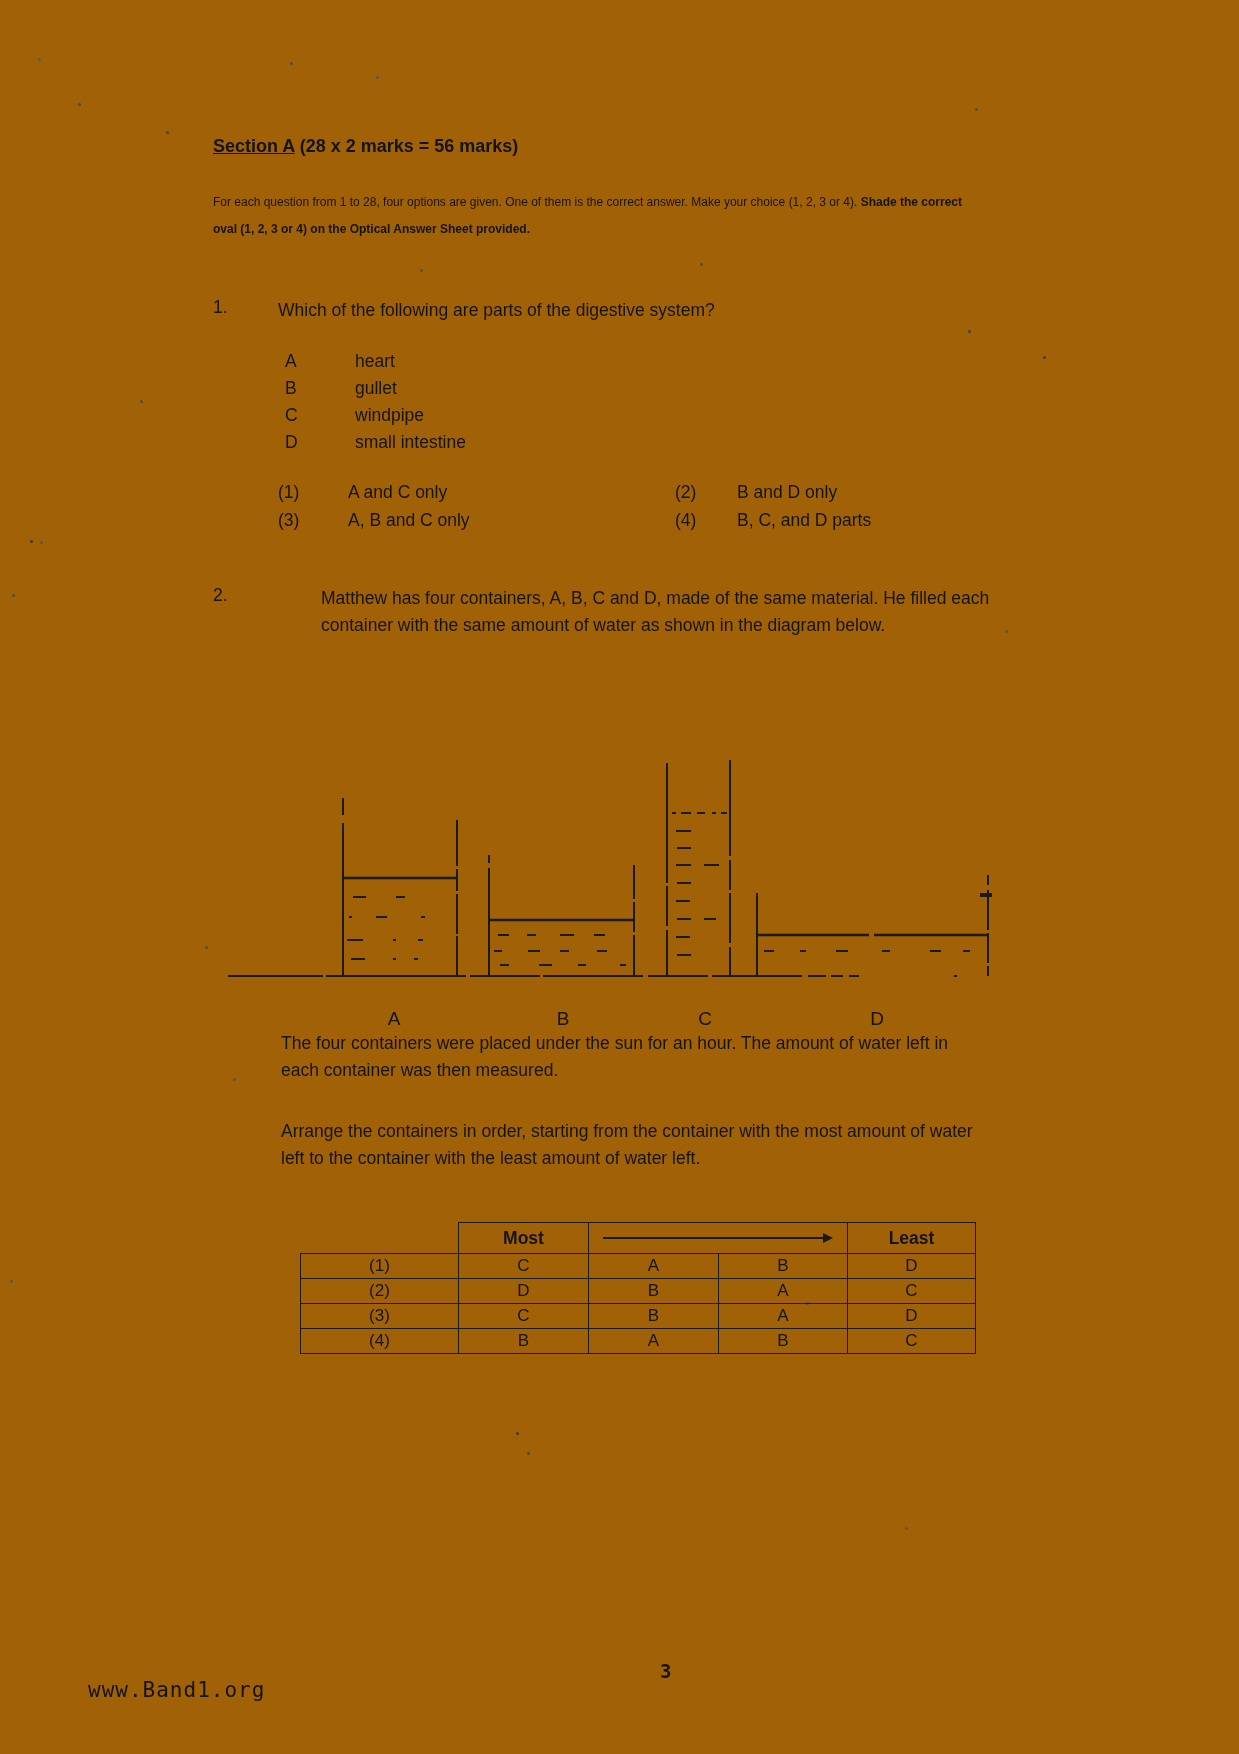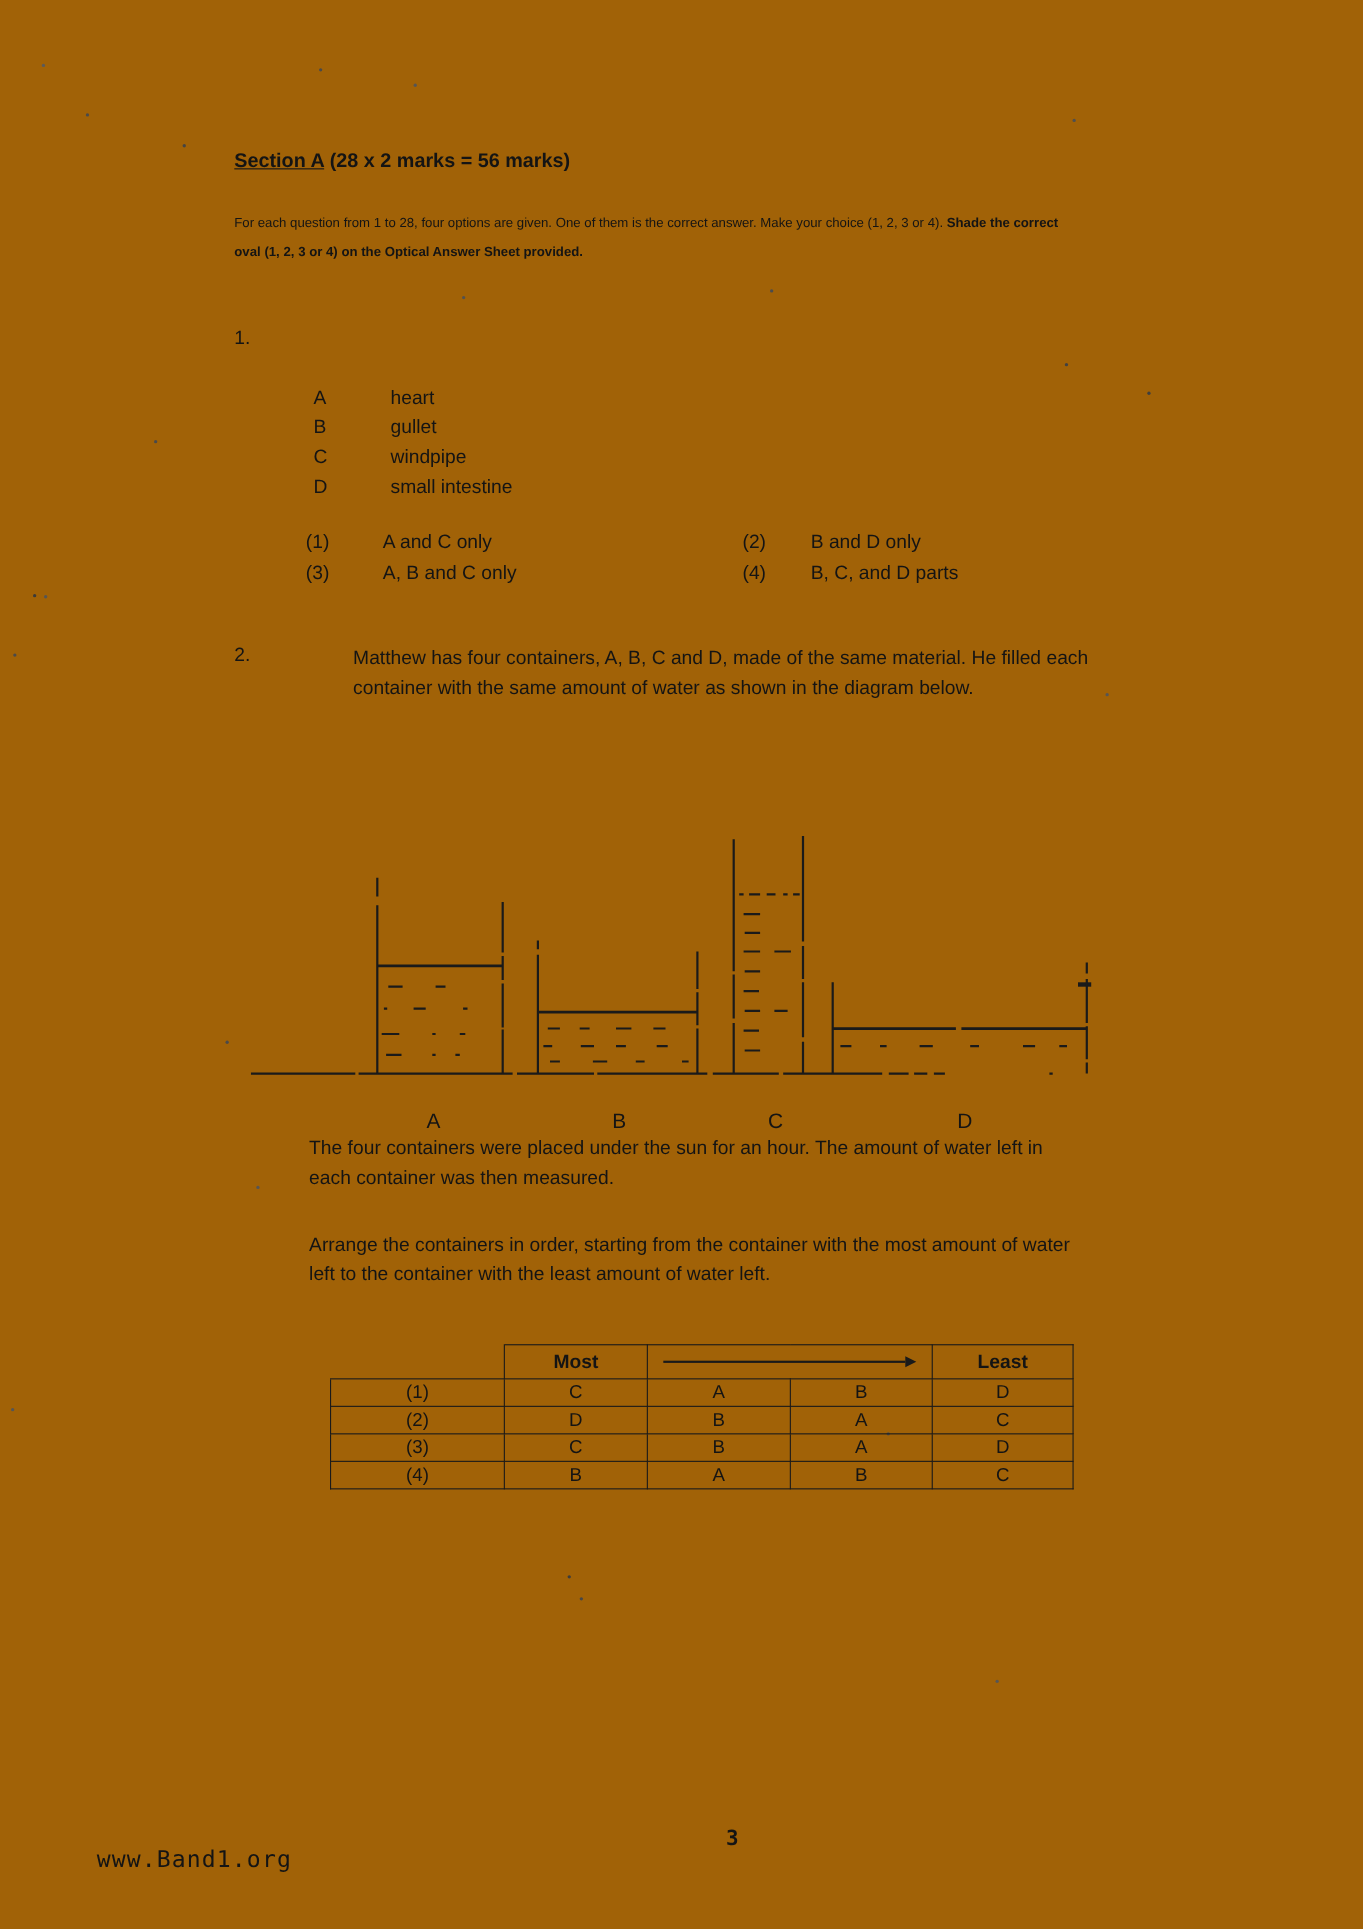--- a/index.html
+++ b/index.html
@@ -84,20 +84,21 @@
 
   <div class="abs section-head">
     <span class="b u">Section A</span><span class="b"> (28 x 2 marks = 56 marks)</span>
   </div>
 
   <p class="abs instructions">
     <span>For each question from 1 to 28, four options are given. One of them is the correct answer. Make your choice (1, 2, 3 or 4). </span><span class="b">Shade the correct oval (1, 2, 3 or 4) on the Optical Answer Sheet provided.</span>
   </p>
 
   <div class="abs q-num q1-num">1.</div>
+  <div class="abs q-text q1-text">Which of the following are parts of the digestive system?</div>
 
   <div class="abs q1-items">
     <div class="qitem">
       <span class="ltr">A</span>
       <span>heart</span>
     </div>
     <div class="qitem">
       <span class="ltr">B</span>
       <span>gullet</span>
     </div>

